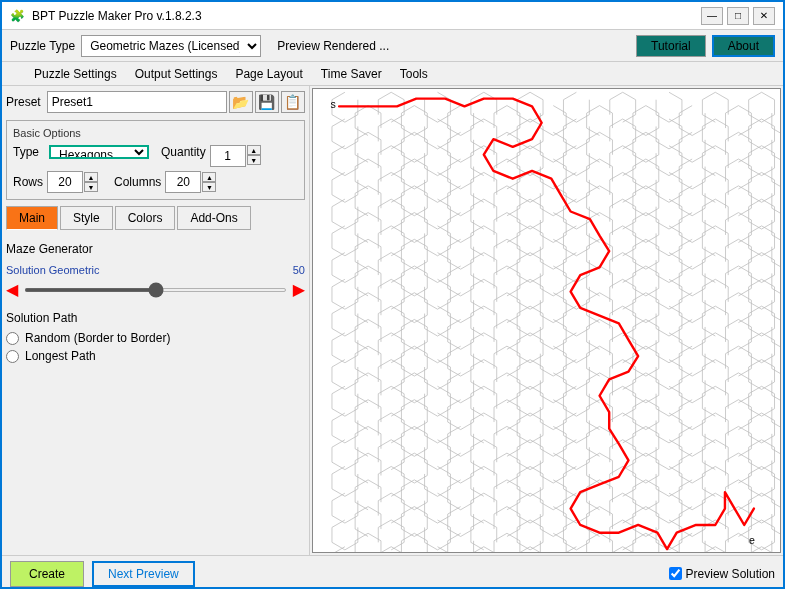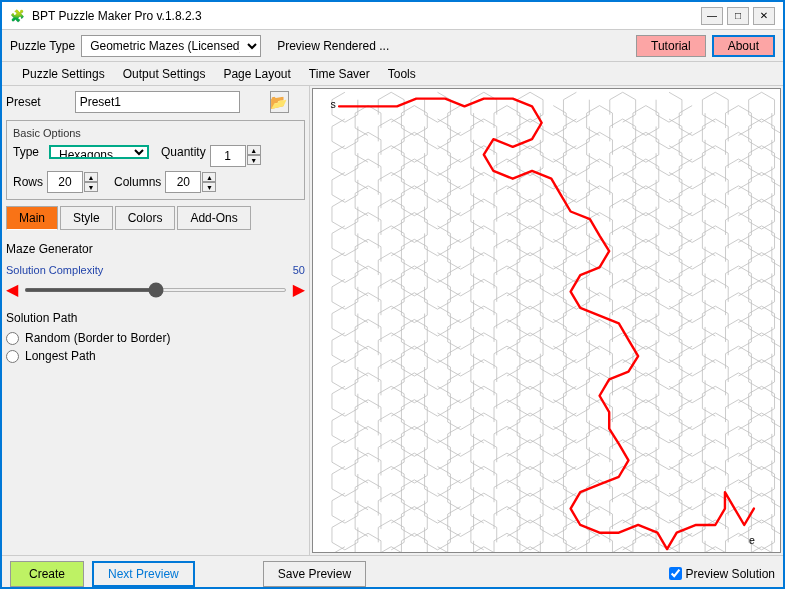--- a/index.html
+++ b/index.html
@@ -68,32 +68,32 @@
     }
     #preview-status {
       margin-left: 16px;
       font-size: 12px;
       flex: 1;
     }
     #tutorial-btn, #about-btn {
       height: 22px;
       padding: 0 14px;
       border: 1px solid #999;
-      background: #fca5a5;
+      background: #0f766e;
       cursor: pointer;
       font-size: 12px;
       margin-left: 6px;
     }
     #about-btn { border: 2px solid #0078d7; }
     
     #menu-row {
       display: flex;
       align-items: center;
       height: 24px;
-      padding: 0 12px;
+      padding: 0 24px;
       background: #f0f0f0;
       border-bottom: 1px solid #ccc;
       gap: 2px;
     }
     .menu-item {
       padding: 2px 8px;
       font-size: 12px;
       cursor: pointer;
       height: 22px;
       display: flex;
@@ -112,21 +112,20 @@
       display: flex;
       flex-direction: column;
       padding: 4px;
     }
     
     #preset-row {
       display: flex;
       align-items: center;
       margin-bottom: 6px;
       height: 24px;
-      gap: 28px;
     }
     #preset-label { margin-right: 6px; font-size: 12px; }
     #preset-input {
       flex: 1;
       height: 22px;
       border: 1px solid #999;
       padding: 0 4px;
       font-size: 12px;
     }
     .preset-btn {
@@ -449,21 +448,21 @@
       <button class="tab-btn active">Main</button>
       <button class="tab-btn">Style</button>
       <button class="tab-btn">Colors</button>
       <button class="tab-btn">Add-Ons</button>
     </div>
 
     <div id="tab-content">
       <div id="maze-gen-section">
         <div id="maze-gen-title">Maze Generator</div>
         <div id="complexity-row">
-          <span id="complexity-label">Solution Complexity</span>
+          <span id="complexity-label">Solution Geometric</span>
           <span id="complexity-value">50</span>
         </div>
         <div id="slider-row">
           <span id="slider-left-arrow">◀</span>
           <input type="range" id="complexity-slider" min="0" max="100" value="50" style="">
           <span id="slider-right-arrow">▶</span>
         </div>
 
         <div id="solution-path-label">Solution Path</div>
         <div class="radio-row">
@@ -2593,18 +2592,17 @@
            L 265,418 L 255,435 L 265,452 L 285,460
            L 305,460 L 325,452 L 345,460 L 355,477 L 365,460
            L 385,452 L 405,452 L 415,435 L 415,418 L 425,435 L 435,452 L 445,435" fill="none" stroke="red" stroke-width="2.5" stroke-linecap="round" stroke-linejoin="round"></path>
     </svg>
   </div>
 </div>
 
 <div id="bottom-bar">
   <button id="create-btn">Create</button>
   <button id="next-preview-btn">Next Preview</button>
-  <button id="save-preview-btn">Save Preview</button>
   <div id="preview-solution-check">
     <input type="checkbox" id="preview-solution-cb" checked="" style="">
     <label for="preview-solution-cb">Preview Solution</label>
   </div>
 </div>
 
 </body></html>

